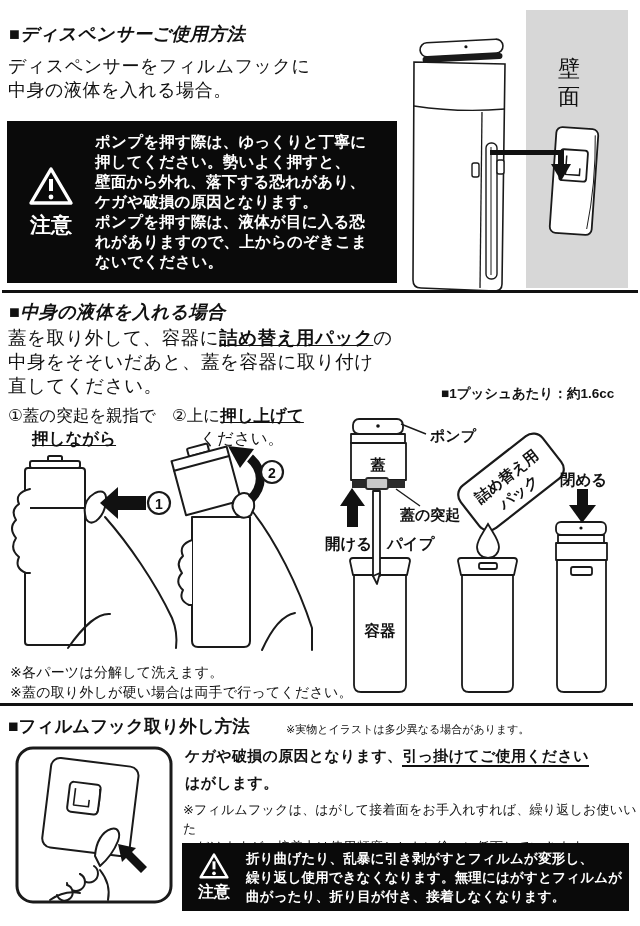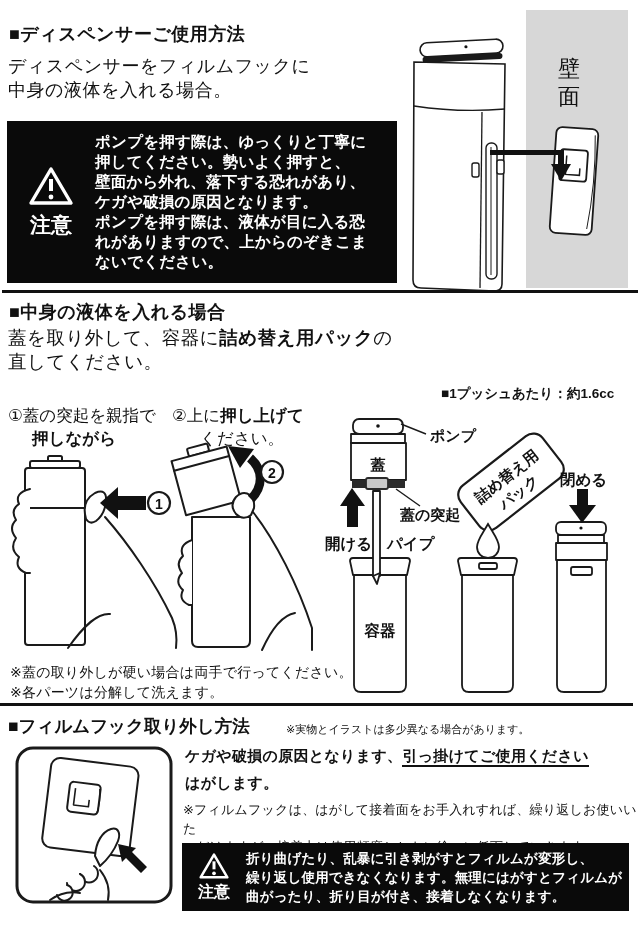--- a/index.html
+++ b/index.html
@@ -2,29 +2,29 @@
 <html><head>
 <meta charset="utf-8">
 <style>
   html,body{margin:0;padding:0;background:#e8e8e8;}
   .page{
     position:relative;width:640px;height:926px;background:#ffffff;
     font-family:"Liberation Sans","DejaVu Sans",sans-serif;color:#111;
     overflow:hidden;margin:0 auto;
   }
   .abs{position:absolute;}
-  .h1{font-size:18px;font-weight:bold;letter-spacing:0.5px;}
+  .h1{font-size:18px;font-weight:bold;letter-spacing:0.5px;font-style:italic;}
   .body-text{font-size:18px;line-height:24px;letter-spacing:0.5px;}
   .caution-box{background:#0a0a0a;color:#fff;display:flex;box-sizing:border-box;}
   .caution-icon-col{display:flex;flex-direction:column;align-items:center;justify-content:center;flex:0 0 auto;}
   .caution-label{font-weight:bold;color:#fff;text-align:center;}
   .caution-lines{font-weight:bold;letter-spacing:0.2px;}
   .divider{background:#111;}
   .note-line{letter-spacing:0.2px;}
-  .bold{font-weight:bold;}
+  .bold{font-weight:bold;text-decoration:underline;}
   .u{border-bottom:2px solid #111;padding-bottom:1px;}
   svg text{font-family:"Liberation Sans","DejaVu Sans",sans-serif;}
 </style>
 </head>
 <body>
 
 <div class="page">
 
   <div class="abs h1" style="left:9px;top:22px;">■ディスペンサーご使用方法</div>
   <div class="abs body-text" style="left:8px;top:54px;">
@@ -84,20 +84,21 @@
       <rect x="558" y="150" width="6" height="15"></rect>
       <polygon points="551,164 571,164 561,181"></polygon>
     </g>
   </svg>
 
   <div class="abs divider" style="left:2px;top:290px;width:636px;height:3px;"></div>
 
   <div class="abs h1" style="left:9px;top:300px;">■中身の液体を入れる場合</div>
   <div class="abs" style="left:8px;top:326px;font-size:18.5px;line-height:24px;letter-spacing:0.5px;">
     <div><span>蓋を取り外して、容器に</span><span class="bold">詰め替え用パック</span><span>の</span></div>
+    <div>中身をそそいだあと、蓋を容器に取り付け</div>
     <div>直してください。</div>
   </div>
 
   <div class="abs" style="left:441px;top:385px;font-size:13.5px;font-weight:bold;">■1プッシュあたり：約1.6cc</div>
 
   <div class="abs" style="left:8px;top:404px;font-size:16.5px;line-height:23px;">
     <div>①蓋の突起を親指で</div>
     <div class="bold" style="padding-left:24px;">押しながら</div>
   </div>
   <div class="abs" style="left:172px;top:404px;font-size:16.5px;line-height:23px;">
@@ -190,22 +191,22 @@
     <path d="M488,524 C483,533 477,540 477,547 A11,11 0 0 0 499,547 C499,540 493,533 488,524 Z" fill="#fff" stroke="#1a1a1a" stroke-width="1.8"></path>
 
     <text x="560" y="485" font-size="15.5" font-weight="bold" fill="#111">閉める</text>
     <g fill="#111">
       <rect x="577" y="489" width="11" height="17"></rect>
       <polygon points="569,505 596,505 582,523"></polygon>
     </g>
   </svg>
 
   <div class="abs note-line" style="left:10px;top:662px;font-size:14px;line-height:20px;">
+    <div>※各パーツは分解して洗えます。</div>
     <div>※蓋の取り外しが硬い場合は両手で行ってください。</div>
-    <div>※各パーツは分解して洗えます。</div>
   </div>
 
   <div class="abs divider" style="left:0;top:703px;width:633px;height:3px;"></div>
 
   <div class="abs" style="left:8px;top:714px;font-size:17.5px;font-weight:bold;">■フィルムフック取り外し方法</div>
   <div class="abs" style="left:286px;top:722px;font-size:11px;">※実物とイラストは多少異なる場合があります。</div>
 
   <svg class="abs" style="left:15px;top:745px;" width="160" height="162" viewBox="15 745 160 162">
     <rect x="17" y="748" width="154" height="154" rx="16" fill="#fff" stroke="#1a1a1a" stroke-width="3"></rect>
     <g transform="rotate(7 90 810)" stroke="#1a1a1a" fill="#fff" stroke-linejoin="round">

